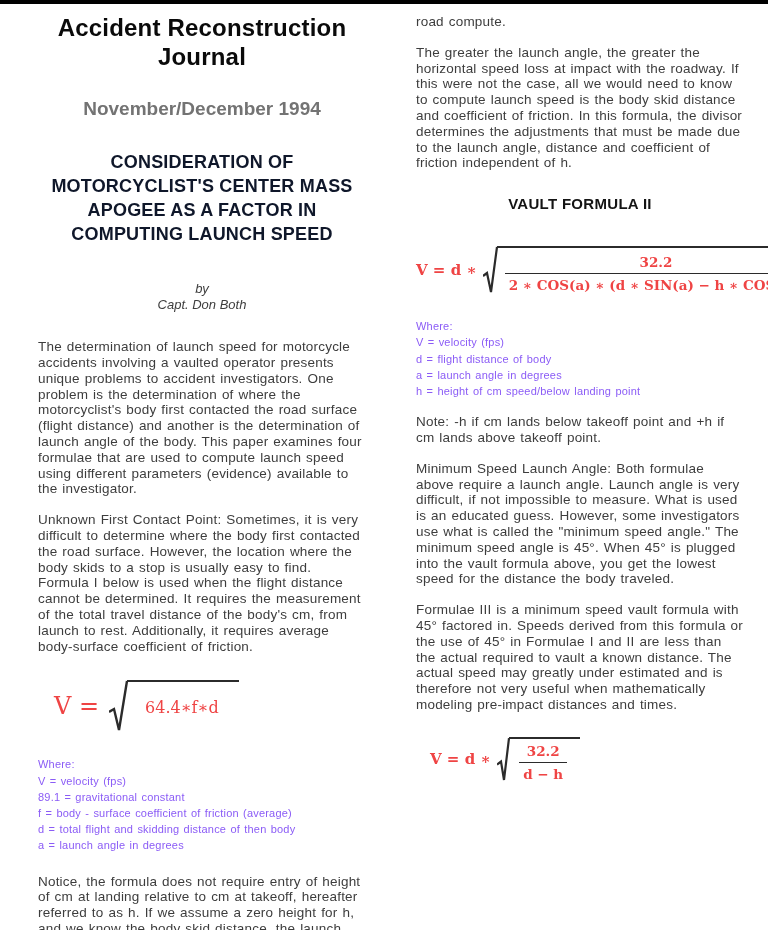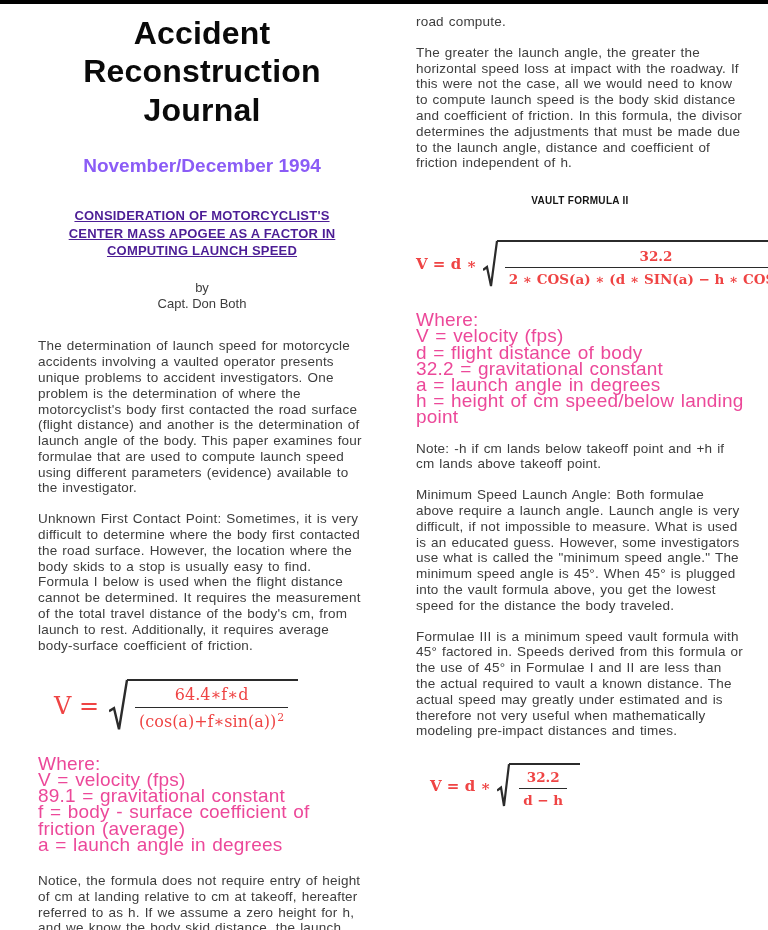--- a/index.html
+++ b/index.html
@@ -16,53 +16,52 @@
   .page {
     display: flex;
     padding: 4px 24px 0 38px;
     gap: 50px;
     box-sizing: border-box;
     width: 768px;
   }
   .col { flex: 1 1 0; min-width: 0; }
 
   .journal-title {
-    font-size: 32px; font-weight: bold; color: #0a0a0a;
+    font-size: 24px; font-weight: bold; color: #0a0a0a;
     text-align: center; line-height: 1.2;
     margin: 6px 0 0 0;
     letter-spacing: 0.2px;
   }
   .issue-date {
-    font-size: 19px; font-weight: bold; color: #8b5cf6;
+    font-size: 19px; font-weight: bold; color: #737373;
     text-align: center; margin: 26px 0 0 0;
   }
   .article-title {
-    font-size: 13px; font-weight: bold; color: #4c1d95;
+    font-size: 18px; font-weight: bold; color: #0f172a;
     text-align: center; line-height: 1.35;
     margin: 30px 10px 0 10px;
     letter-spacing: 0.2px;
-    text-decoration: underline;
   }
   .byline {
-    text-align: center; margin-top: 20px;
-    font-size: 13px; color: #3d3d3d; line-height: 1.25;
+    text-align: center; margin-top: 34px;
+    font-size: 13px; color: #3d3d3d; line-height: 1.25; font-style: italic;
   }
 
   .body-text {
     font-size: 13.5px; color: #3d3d3d;
     line-height: 15.8px;
     letter-spacing: 0.2px;
     word-spacing: 1px;
     margin: 15px 0 0 0;
     text-align: left;
   }
   .first-right { margin-top: 6px; }
 
   .formula-heading {
-    font-size: 10px; font-weight: bold; color: #141414;
+    font-size: 15px; font-weight: bold; color: #141414;
     text-align: center;
     margin: 24px 0 0 0;
     letter-spacing: 0.3px;
   }
 
   
   .formula {
     font-family: "DejaVu Serif", serif;
     color: #ef4444;
     display: flex;
@@ -87,21 +86,21 @@
   .frac { display: inline-flex; flex-direction: column; align-items: center; }
   .frac .num { padding: 0 10px 3px 10px; }
   .frac .den {
     border-top: 1.6px solid #2b2b2b;
     padding: 3px 4px 0 4px;
     white-space: nowrap;
   }
   sup.sq { font-size: 0.68em; margin-left: 1px; }
 
   .where {
-    font-size: 19px; color: #ec4899;
+    font-size: 11px; color: #8b5cf6;
     line-height: 16.2px;
     letter-spacing: 0.2px; word-spacing: 1px;
     margin: 24px 0 0 0;
   }
 </style>
 </head>
 <body>
 
 <div class="top-edge"></div>
 
@@ -124,31 +123,31 @@
       <span class="lhs">V =</span>
       <span class="sqrt">
         <span class="radical">
           <svg width="20" viewBox="0 0 20 52" preserveAspectRatio="none" aria-hidden="true">
             <path d="M0 32 L5 29 L10 50 L18 1" fill="none" stroke="#2b2b2b" stroke-width="2.4"></path>
           </svg>
         </span>
         <span class="radicand">
           <span class="frac">
             <span class="num">64.4∗f∗d</span>
-            <span class="den"><span>(cos(a)+f∗sin(a))</span><sup class="sq">2</sup></span>
           </span>
         </span>
       </span>
     </div>
 
     <div class="where">
       <div>Where:</div>
       <div>V = velocity (fps)</div>
       <div>89.1 = gravitational constant</div>
       <div>f = body - surface coefficient of friction (average)</div>
+      <div>d = total flight and skidding distance of then body</div>
       <div>a = launch angle in degrees</div>
     </div>
 
     <p class="body-text" style="margin-top:20px">Notice, the formula does not require entry of height of cm at landing relative to cm at takeoff, hereafter referred to as h. If we assume a zero height for h, and we know the body skid distance, the launch speed would be equal to the body skid speed. However, when a departure angle is added, some of the horizontal speed is lost upon impact with the</p>
   </div>
 
   <div class="col">
     <p class="body-text first-right">road compute.</p>
     <p class="body-text">The greater the launch angle, the greater the horizontal speed loss at impact with the roadway. If this were not the case, all we would need to know to compute launch speed is the body skid distance and coefficient of friction. In this formula, the divisor determines the adjustments that must be made due to the launch angle, distance and coefficient of friction independent of h.</p>
 
@@ -168,21 +167,20 @@
             <span class="den">2 ∗ COS(a) ∗ (d ∗ SIN(a) − h ∗ COS(a))</span>
           </span>
         </span>
       </span>
     </div>
 
     <div class="where">
       <div>Where:</div>
       <div>V = velocity (fps)</div>
       <div>d = flight distance of body</div>
-      <div>32.2 = gravitational constant</div>
       <div>a = launch angle in degrees</div>
       <div>h = height of cm speed/below landing point</div>
     </div>
 
     <p class="body-text">Note: -h if cm lands below takeoff point and +h if cm lands above takeoff point.</p>
     <p class="body-text">Minimum Speed Launch Angle: Both formulae above require a launch angle. Launch angle is very difficult, if not impossible to measure. What is used is an educated guess. However, some investigators use what is called the "minimum speed angle." The minimum speed angle is 45°. When 45° is plugged into the vault formula above, you get the lowest speed for the distance the body traveled.</p>
     <p class="body-text">Formulae III is a minimum speed vault formula with 45° factored in. Speeds derived from this formula or the use of 45° in Formulae I and II are less than the actual required to vault a known distance. The actual speed may greatly under estimated and is therefore not very useful when mathematically modeling pre-impact distances and times.</p>
 
 
     <div class="formula f3">

